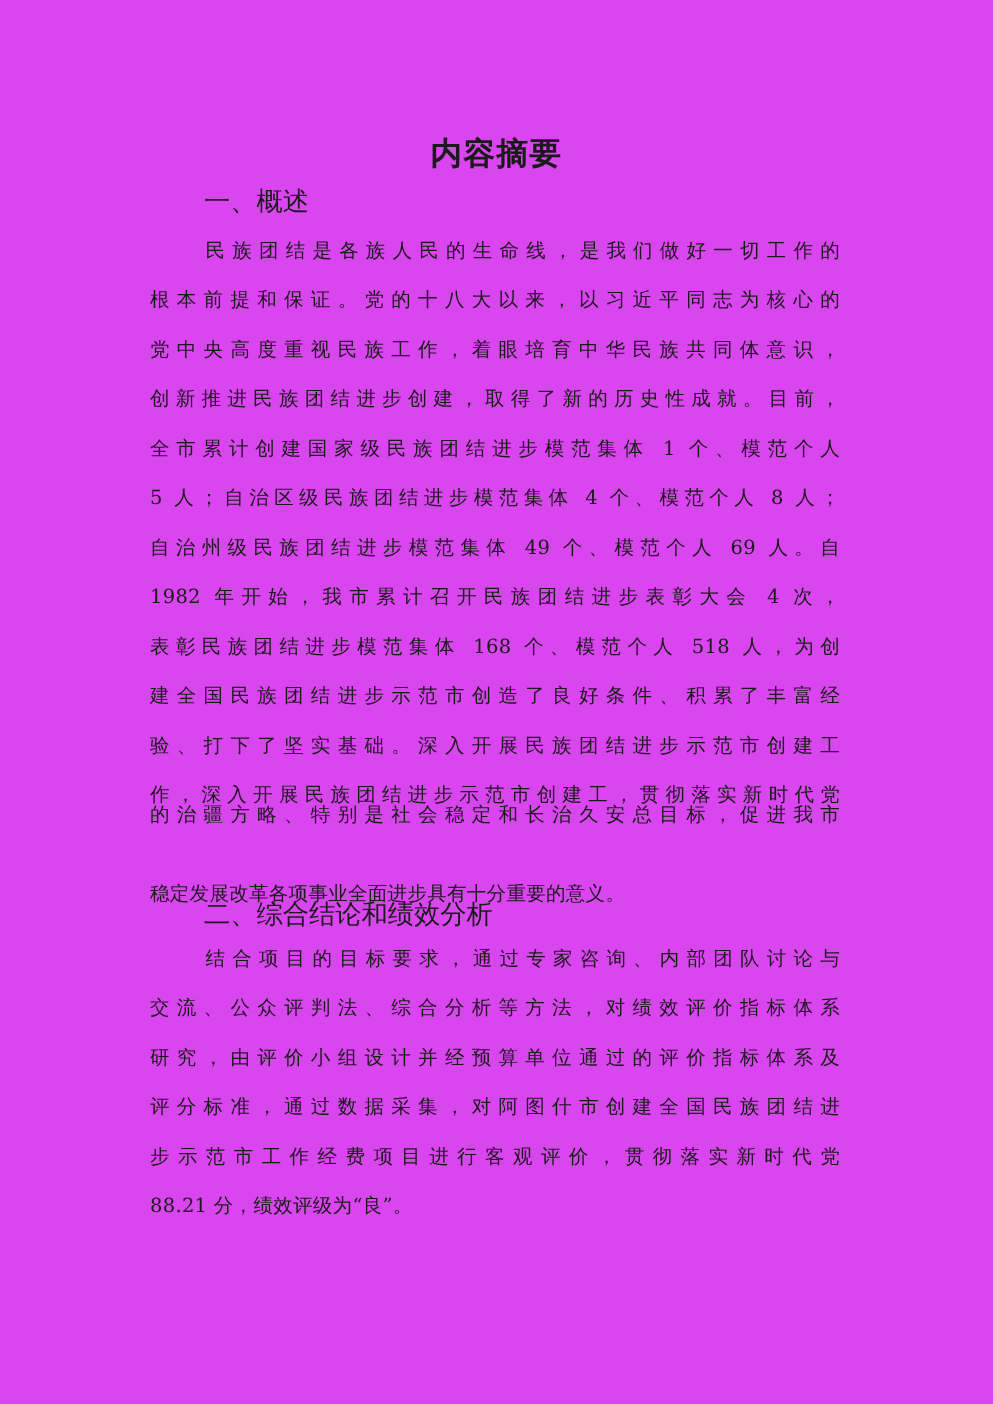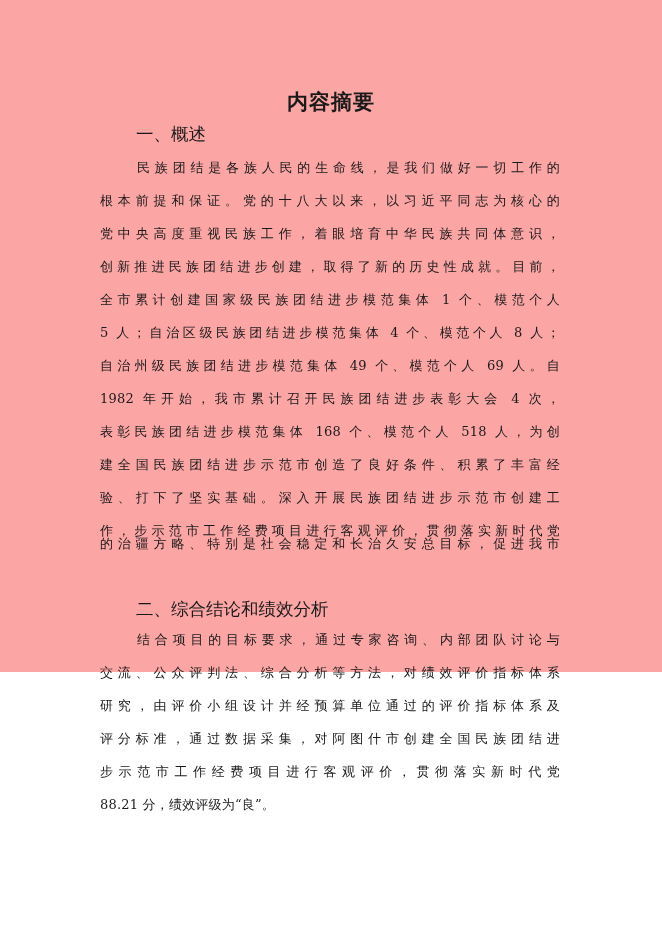--- a/index.html
+++ b/index.html
@@ -1,19 +1,19 @@
 <!DOCTYPE html>
 <html><head>
   <meta charset="utf-8">
   <style>
     html, body { margin: 0; padding: 0; background: #ffffff; }
     body { width: 662px; height: 936px; position: relative; overflow: hidden; }
     .page {
-      position: absolute; left: 0; top: 0; width: 662px; height: 672px;
-      background: #fca5a5; color: #1a1a1a;
+      position: absolute; left: 0; top: 0; width: 662px; height: 936px;
+      background: #d946ef; color: #1a1a1a;
       font-family: "DejaVu Serif", "Liberation Serif", serif;
     }
     .title {
       position: absolute; left: 0; width: 662px; top: 88px;
       text-align: center; font-size: 21px; font-weight: bold; letter-spacing: 1px;
       font-family: "DejaVu Serif", "Liberation Serif", serif;
     }
     .heading {
       position: absolute; left: 136px; font-size: 17.5px; font-weight: normal;
       font-family: "DejaVu Sans", "Liberation Sans", sans-serif;
@@ -39,22 +39,23 @@
   <div class="line" style="top:189px">根本前提和保证。党的十八大以来，以习近平同志为核心的</div>
   <div class="line" style="top:222px">党中央高度重视民族工作，着眼培育中华民族共同体意识，</div>
   <div class="line" style="top:255px">创新推进民族团结进步创建，取得了新的历史性成就。目前，</div>
   <div class="line" style="top:288px">全市累计创建国家级民族团结进步模范集体 1 个、模范个人</div>
   <div class="line" style="top:321px">5 人；自治区级民族团结进步模范集体 4 个、模范个人 8 人；</div>
   <div class="line" style="top:354px">自治州级民族团结进步模范集体 49 个、模范个人 69 人。自</div>
   <div class="line" style="top:387px">1982 年开始，我市累计召开民族团结进步表彰大会 4 次，</div>
   <div class="line" style="top:420px">表彰民族团结进步模范集体 168 个、模范个人 518 人，为创</div>
   <div class="line" style="top:453px">建全国民族团结进步示范市创造了良好条件、积累了丰富经</div>
   <div class="line" style="top:486px">验、打下了坚实基础。深入开展民族团结进步示范市创建工</div>
-  <div class="line" style="top:519px">作，步示范市工作经费项目进行客观评价，贯彻落实新时代党</div>
+  <div class="line" style="top:519px">作，深入开展民族团结进步示范市创建工，贯彻落实新时代党</div>
   <div class="line" style="top:532px">的治疆方略、特别是社会稳定和长治久安总目标，促进我市</div>
+  <div class="line last" style="top:585px">稳定发展改革各项事业全面进步具有十分重要的意义。</div>
 
   <div class="heading" style="top:593px; top:597px">二、综合结论和绩效分析</div>
 
   <div class="line first" style="top:628px">结合项目的目标要求，通过专家咨询、内部团队讨论与</div>
   <div class="line" style="top:661px">交流、公众评判法、综合分析等方法，对绩效评价指标体系</div>
   <div class="line" style="top:694px">研究，由评价小组设计并经预算单位通过的评价指标体系及</div>
   <div class="line" style="top:727px">评分标准，通过数据采集，对阿图什市创建全国民族团结进</div>
   <div class="line" style="top:760px">步示范市工作经费项目进行客观评价，贯彻落实新时代党</div>
   <div class="line last" style="top:793px">88.21 分，绩效评级为“良”。</div>
 </div>

